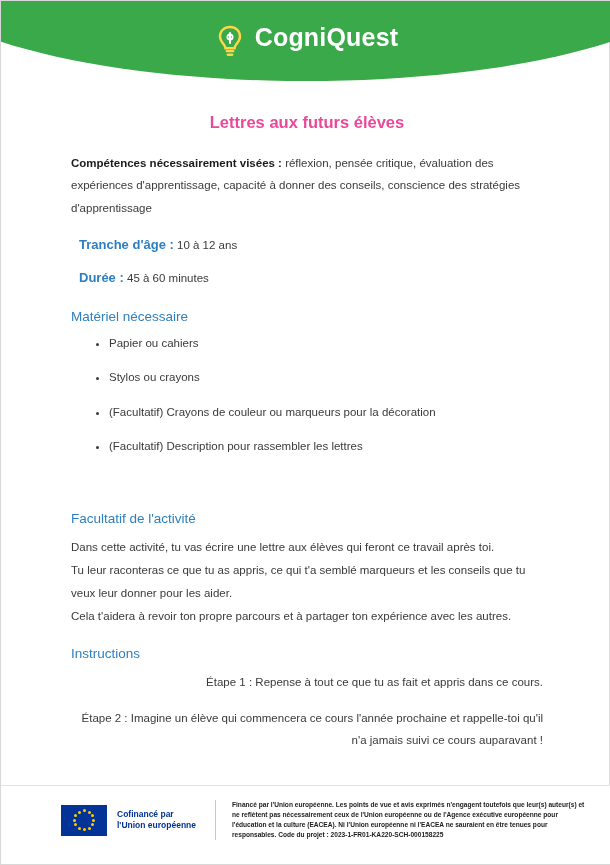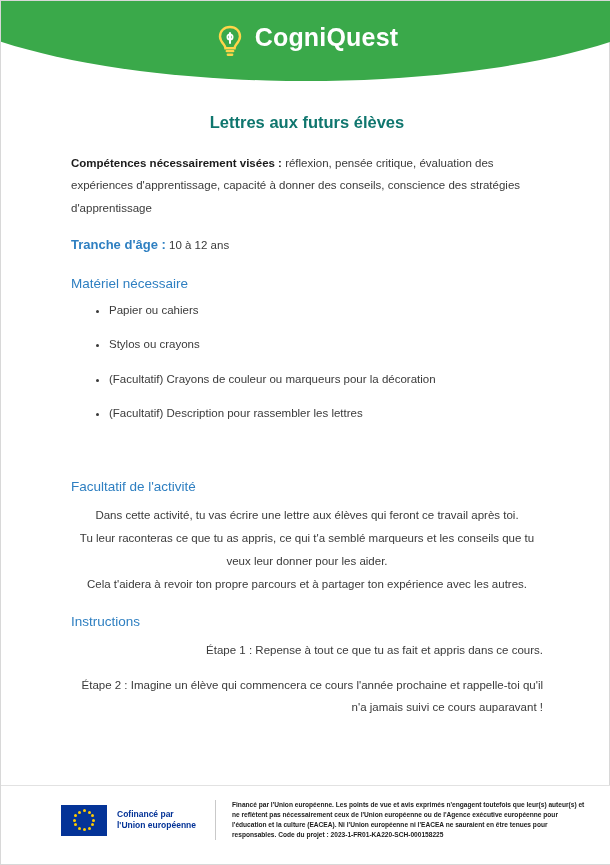--- a/index.html
+++ b/index.html
@@ -66,37 +66,37 @@
   
   .content {
     position: absolute;
     top: 100px;
     left: 70px;
     width: 472px;
   }
   .doc-title {
     font-size: 16.5px;
     font-weight: bold;
-    color: #0f766e;
+    color: #ec4899;
     text-align: center;
     margin: 12px 0 20px 0;
   }
   .para {
     font-size: 11.5px;
     line-height: 1.95;
     color: #3a3a3a;
     margin: 0 0 14px 0;
   }
   .para b {
     color: #1b1b1b;
   }
   .field-line {
     font-size: 12.5px;
     line-height: 1.9;
-    margin: 0 0 8px 0;
+    margin: 0 0 8px 8px;
     color: #3a3a3a;
   }
   .field-label {
     color: #2e7fc1;
     font-weight: bold;
     font-size: 13px;
   }
   .field-value {
     font-size: 11.5px;
   }
@@ -117,21 +117,20 @@
     color: #3a3a3a;
   }
   .block-gap {
     height: 22px;
   }
   .desc-line {
     font-size: 11.5px;
     line-height: 2.0;
     color: #3a3a3a;
     margin: 0;
-    text-align: center;
   }
   .step-line {
     font-size: 11.5px;
     line-height: 1.95;
     color: #3a3a3a;
     margin: 0 0 13px 0;
     text-align: right;
   }
 
   
@@ -221,20 +220,23 @@
     <div class="doc-title">Lettres aux futurs élèves</div>
 
     <p class="para">
       <b>Compétences nécessairement visées :</b><span> réflexion, pensée critique, évaluation des expériences d'apprentissage, capacité à donner des conseils, conscience des stratégies d'apprentissage</span>
     </p>
 
     <p class="field-line">
       <span class="field-label">Tranche d'âge :</span><span class="field-value"> 10 à 12 ans</span>
     </p>
 
+    <p class="field-line">
+      <span class="field-label">Durée :</span><span class="field-value"> 45 à 60 minutes</span>
+    </p>
 
     <div class="section-heading">Matériel nécessaire</div>
     <ul class="materials">
       <li>Papier ou cahiers</li>
       <li>Stylos ou crayons</li>
       <li>(Facultatif) Crayons de couleur ou marqueurs pour la décoration</li>
       <li>(Facultatif) Description pour rassembler les lettres</li>
     </ul>
 
     <div class="block-gap"></div>

